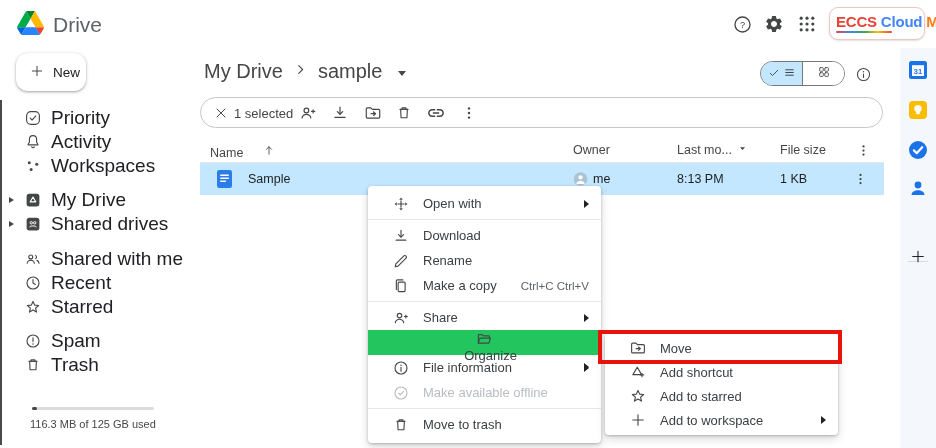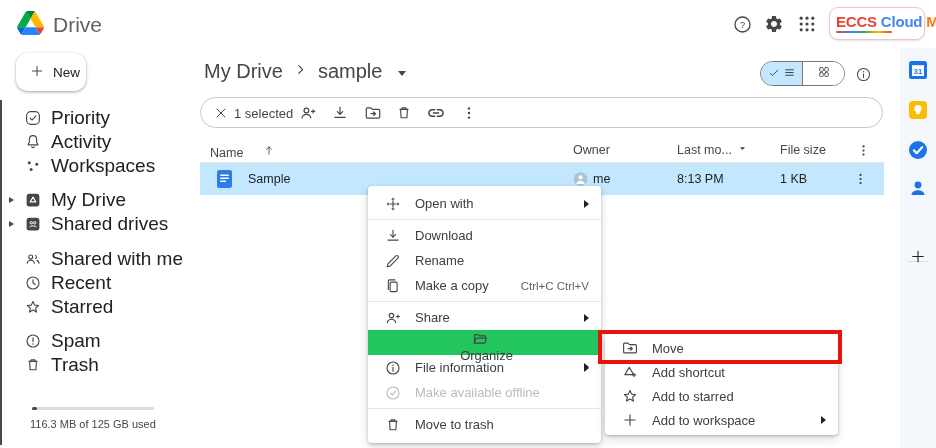--- a/index.html
+++ b/index.html
@@ -55,21 +55,21 @@
   .sel-label { position:absolute; left:33px; top:50%; transform:translateY(-50%); font-size:13px; color:#444746; white-space:nowrap; }
 
   .thead { position:absolute; left:200px; top:140px; width:684px; height:23px; border-bottom:1px solid #e7e7e7; font-size:12.5px; color:#444746; }
   .th { position:absolute; top:3px; cursor:pointer; display:flex; align-items:flex-end; gap:5px; }
   .trow { position:absolute; left:200px; top:163px; width:684px; height:32px; background:#c2e7ff; font-size:12.5px; color:#1f1f1f; cursor:pointer; }
   .td { position:absolute; top:50%; transform:translateY(-50%); display:flex; align-items:center; }
 
   
   .cmenu { position:absolute; left:368px; top:186px; width:233px; background:#fff; border-radius:4px; box-shadow:0 1px 3px rgba(0,0,0,.24),0 4px 10px rgba(0,0,0,.14); padding:5px 0 6px; z-index:40; }
   .smenu { position:absolute; left:605px; top:333px; width:233px; background:#fff; border-radius:4px; box-shadow:0 1px 3px rgba(0,0,0,.24),0 4px 10px rgba(0,0,0,.14); padding:3px 0; z-index:45; }
-  .mi { height:25px; display:flex; align-items:center; padding:0 12px 0 16px; font-size:13px; color:#3c4043; cursor:pointer; }
+  .mi { height:25px; display:flex; align-items:center; padding:0 12px 0 24px; font-size:13px; color:#3c4043; cursor:pointer; }
   .smenu .mi { height:24px; }
   .mi.hl { background:#22c55e;flex-direction:column; }
   .mi.disabled { color:#b9bcc1; cursor:default; }
   .mi.disabled svg * { stroke:#b9bcc1; }
   .mi-ico { width:18px; height:18px; margin-right:13px; display:flex; align-items:center; justify-content:center; flex:none; }
   .mi-label { white-space:nowrap; }
   .mi-shortcut { margin-left:auto; font-size:11.5px; color:#5f6368; }
   .mi-arrow { margin-left:auto; width:0; height:0; border-left:5px solid #202124; border-top:4px solid transparent; border-bottom:4px solid transparent; }
   .mdiv { height:1px; background:#e6e6e6; margin:3px 0; }
 

